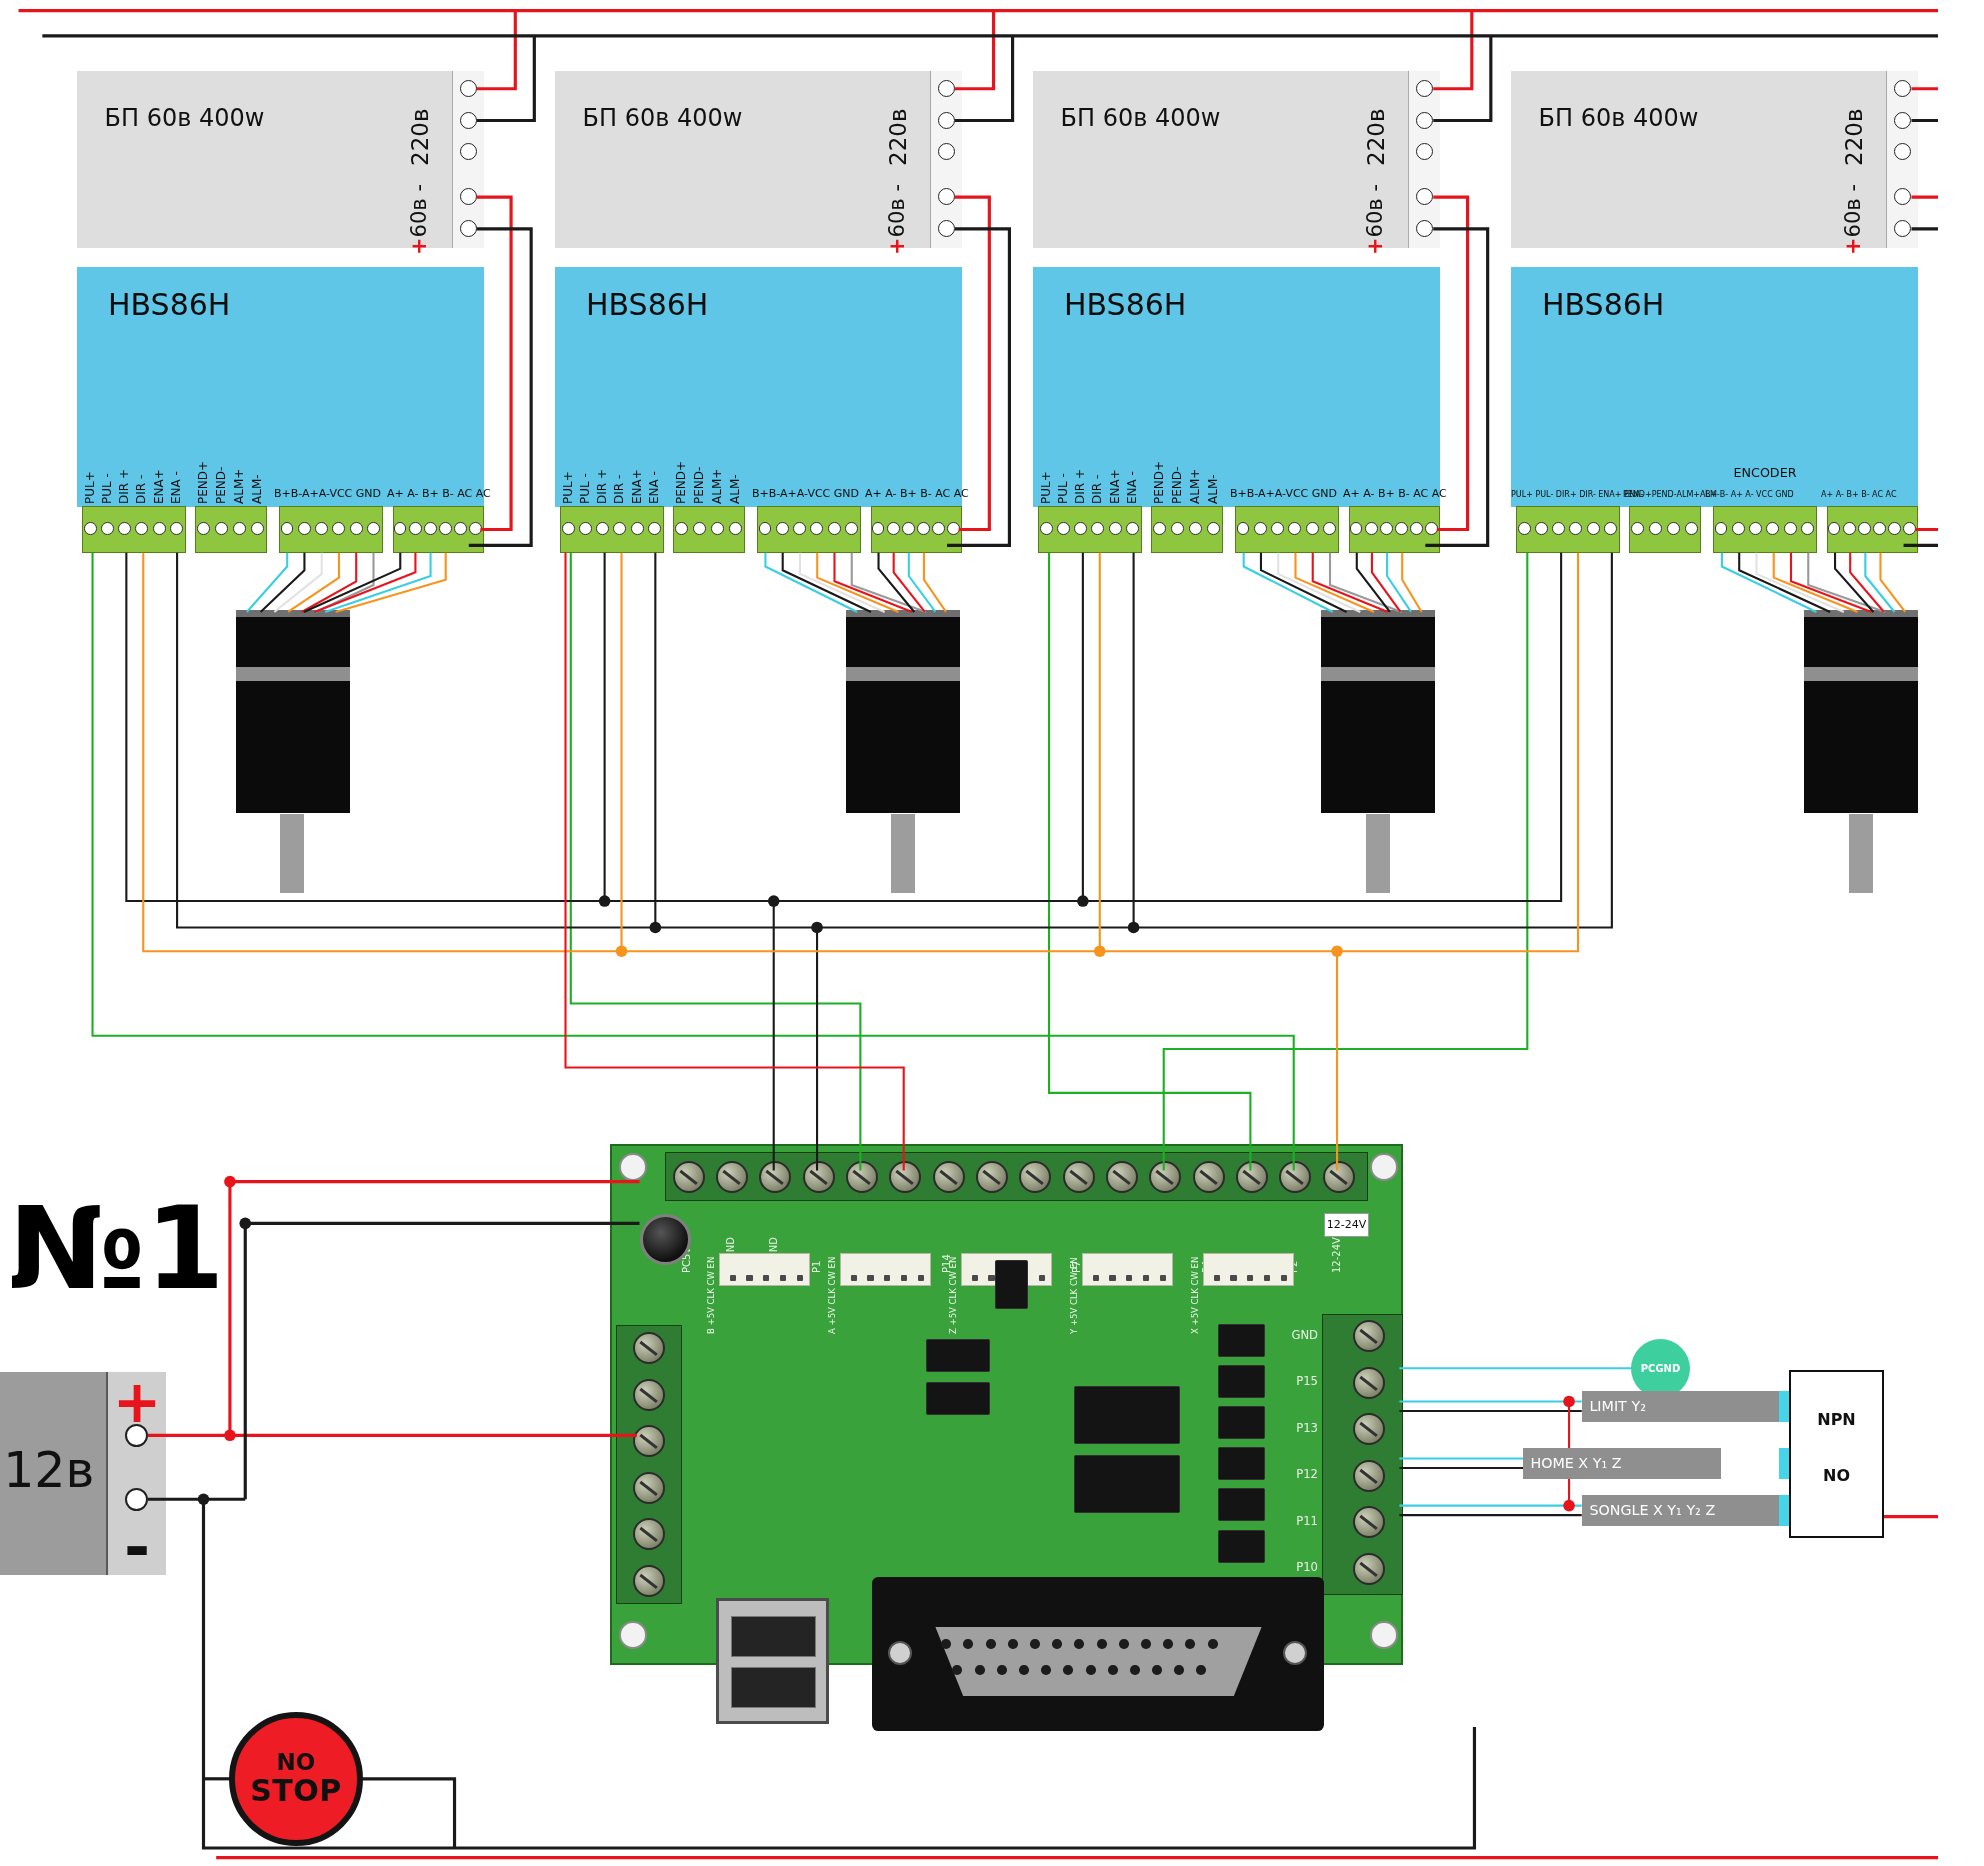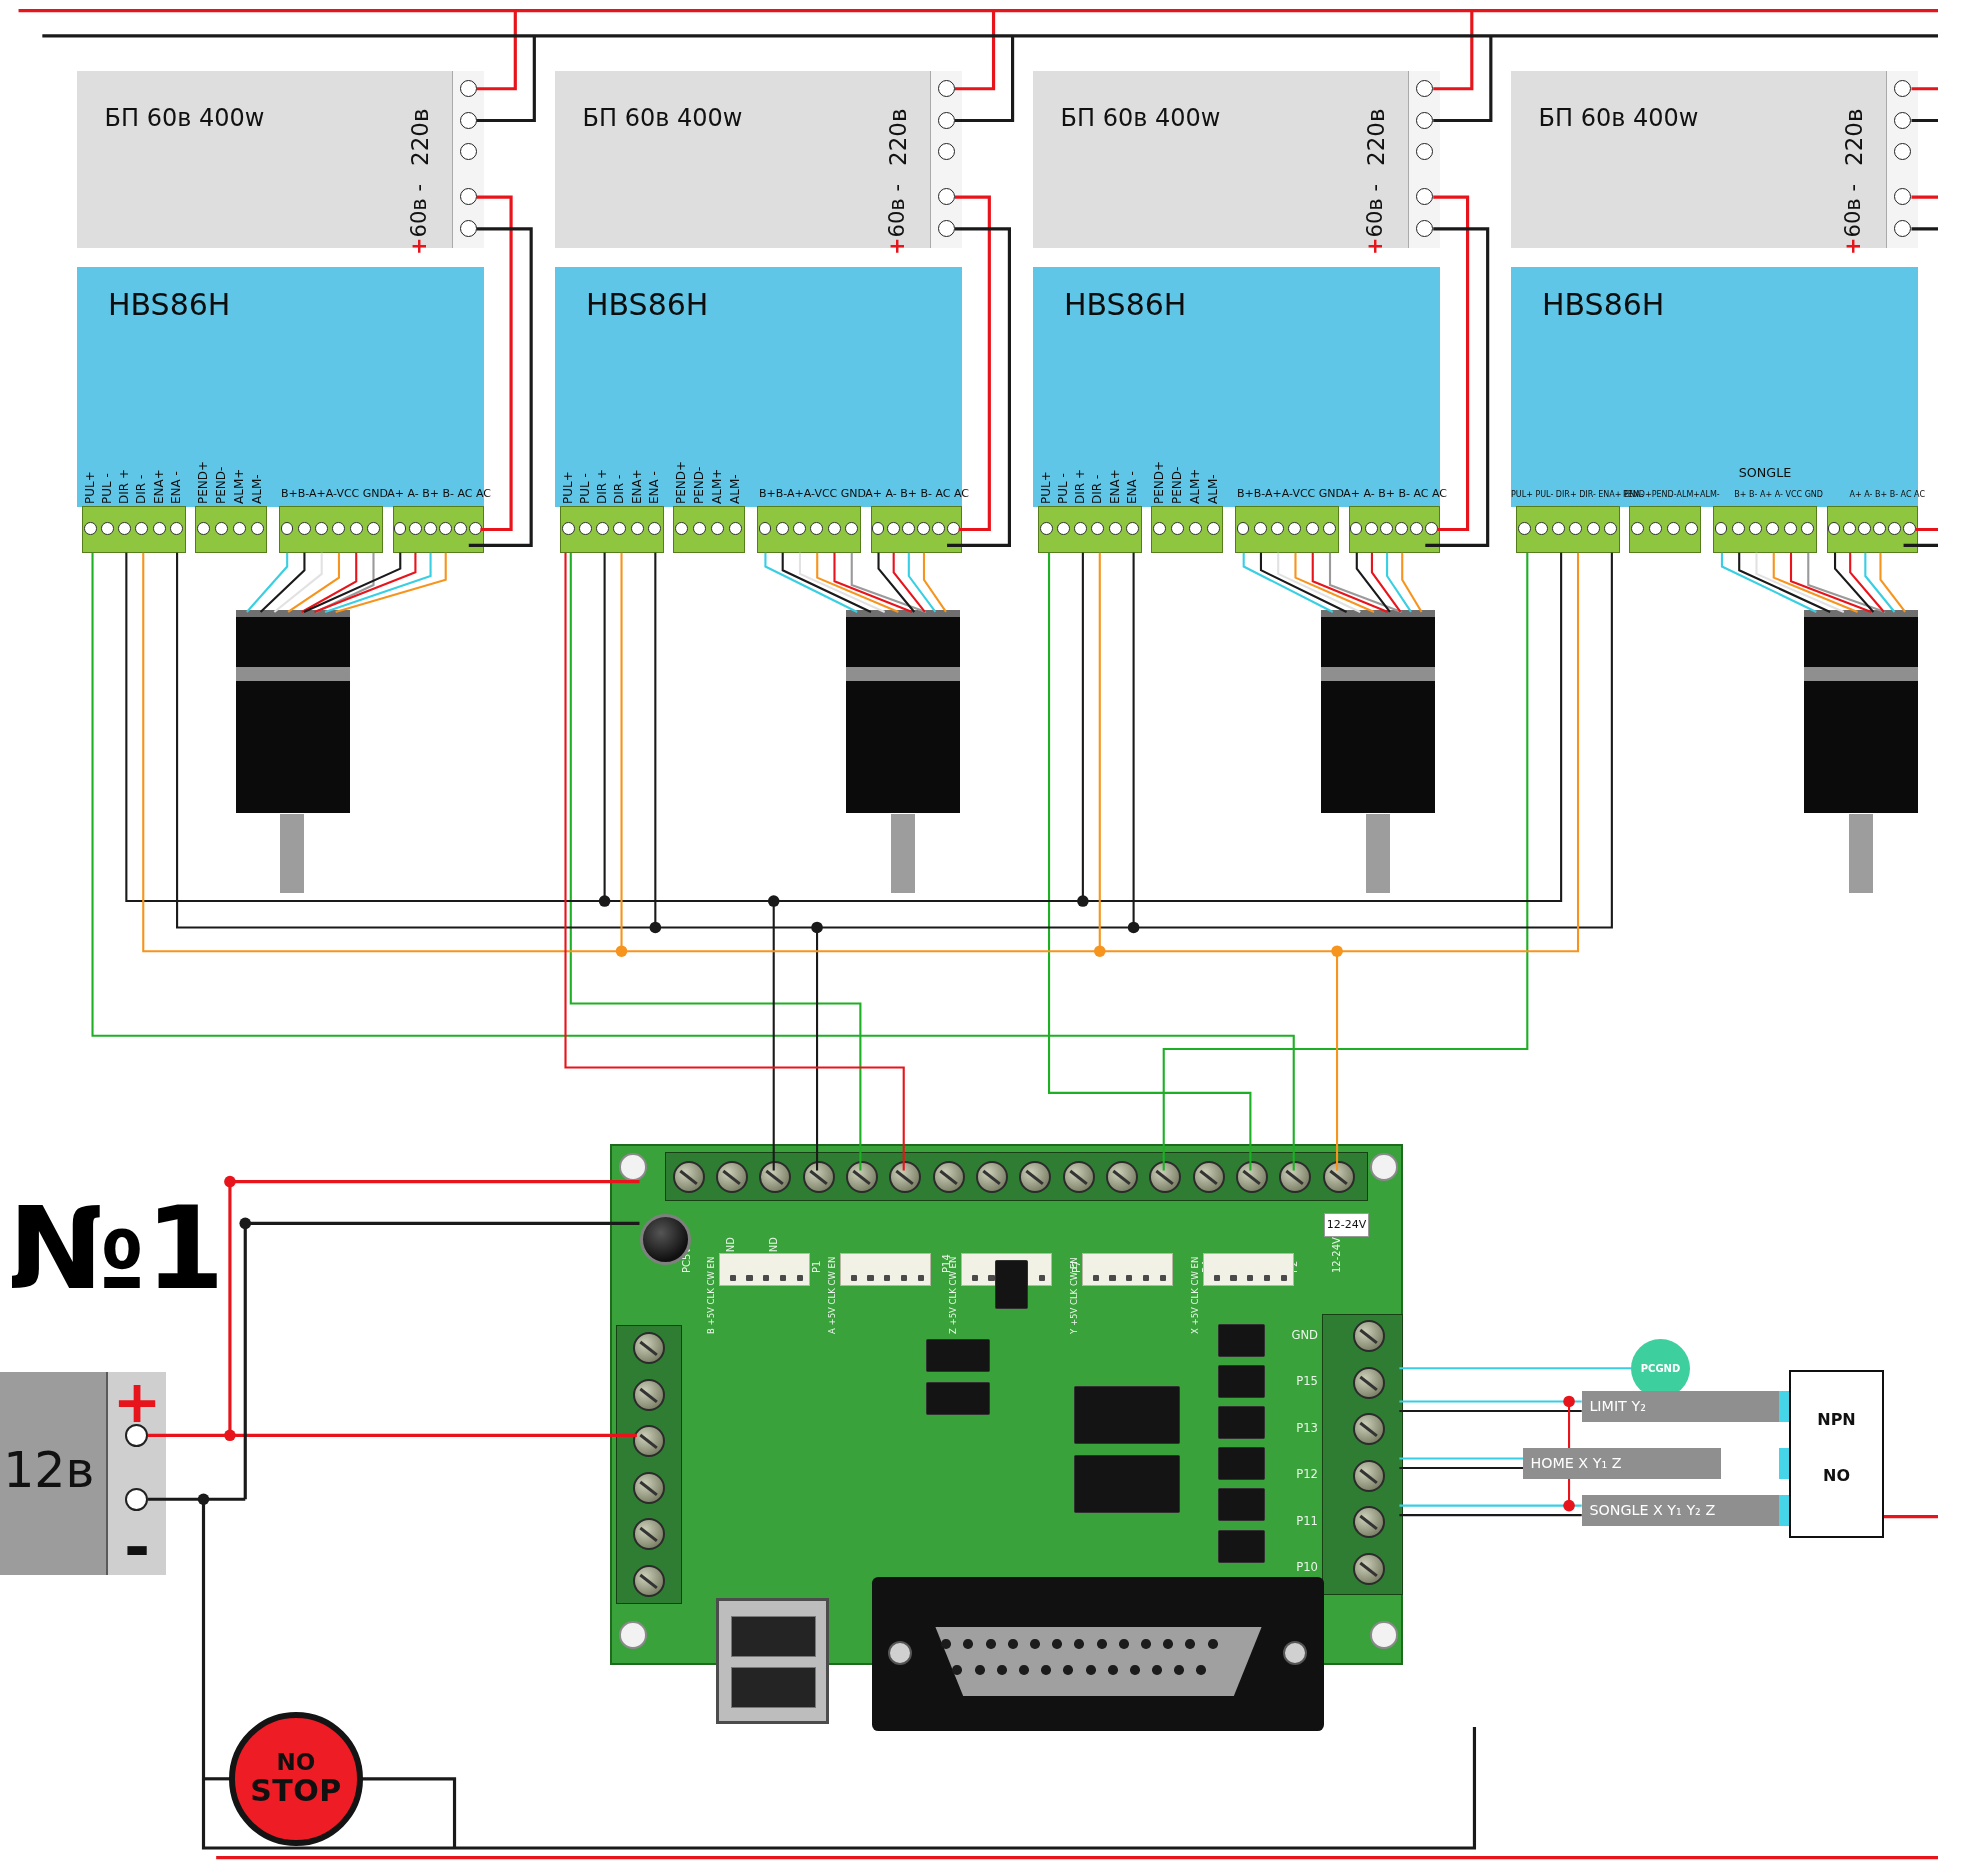--- a/index.html
+++ b/index.html
@@ -23,21 +23,21 @@
   .psu-60{position:absolute;left:330px;top:99px;height:85px;font-size:21px;color:#111;white-space:nowrap}
   .plus-red{color:#e8141c;font-weight:bold}
   .psu-strip{position:absolute;left:375px;top:0;width:32px;height:177px;background:#f4f4f4;border-left:1.6px solid #aaa}
   .pcirc{position:absolute;left:6.9px;width:17px;height:17px;background:#fff;border:1.6px solid #222;border-radius:50%}
   
   .driver{background:#5fc6e8}
   .driver-label{font-size:30px;color:#0d0d0d;white-space:nowrap}
   .strip{background:#8ec63f;border:1.6px solid #567d1c}
   .tcirc{position:absolute;top:15px;width:12.7px;height:12.7px;background:#fff;border:1.1px solid #333;border-radius:50%}
   .vlabel{font-size:12px;color:#0d0d0d;line-height:1.05;white-space:nowrap}
-  .hlabel{font-size:11px;color:#0d0d0d;text-align:right;white-space:nowrap}
+  .hlabel{font-size:11px;color:#0d0d0d;text-align:left;white-space:nowrap}
   .hlabel.tiny{font-size:8px}
   .enc-title{font-size:12.7px;color:#0d0d0d;text-align:center;white-space:nowrap}
   
   .motor{background:#0b0b0b}
   .motor-cap{position:absolute;left:0;top:0;width:100%;height:7.4px;background:#6f6f6f}
   .motor-band{position:absolute;left:0;top:57px;width:100%;height:13.7px;background:#8f8f8f}
   .motor-shaft{background:#9d9d9d}
   
   .hole{background:#f2f2f2;border:2.6px solid #8a8a8a;border-radius:50%}
   .gblock{background:#2f7d32;border:1.6px solid #163f14}
@@ -322,21 +322,21 @@
         <div class="strip abs" style="left: 316px; top: 506px; width: 91px; height: 47px;">
           <div class="tcirc" style="left: -0.4px;"></div>
           <div class="tcirc" style="left: 15px;"></div>
           <div class="tcirc" style="left: 30px;"></div>
           <div class="tcirc" style="left: 45px;"></div>
           <div class="tcirc" style="left: 60px;"></div>
           <div class="tcirc" style="left: 75px;"></div>
         </div>
         <div class="hlabel tiny abs" style="left: 0px; top: 490px; width: 115px;">PUL+ PUL- DIR+ DIR- ENA+ ENA-</div>
         <div class="hlabel tiny abs" style="left: 112px; top: 490px; width: 85px;">PEND+PEND-ALM+ALM-</div>
-        <div class="enc-title abs" style="left: 197px; top: 465px; width: 114px;">SONGLE</div>
+        <div class="enc-title abs" style="left: 197px; top: 465px; width: 114px;">ENCODER</div>
         <div class="hlabel tiny abs" style="left: 194px; top: 490px; width: 118px;">B+ B- A+ A- VCC GND</div>
         <div class="hlabel tiny abs" style="left: 310px; top: 490px; width: 104px;">A+  A-  B+  B-  AC  AC</div>
         <div class="motor abs" style="left: 293px; top: 610px; width: 114px; height: 203px;">
           <div class="motor-cap"></div>
           <div class="motor-band"></div>
         </div>
         <div class="motor-shaft abs" style="left: 338px; top: 814px; width: 24px; height: 79px;"></div>
       </div>
     </div>
 

